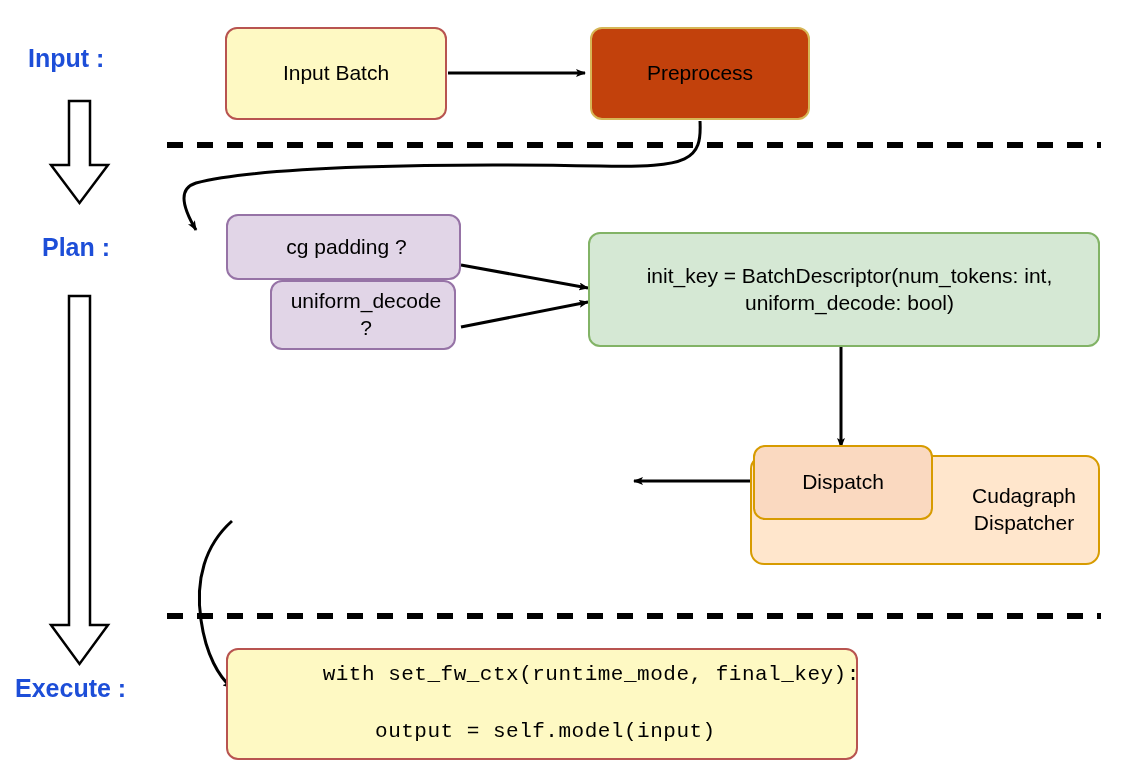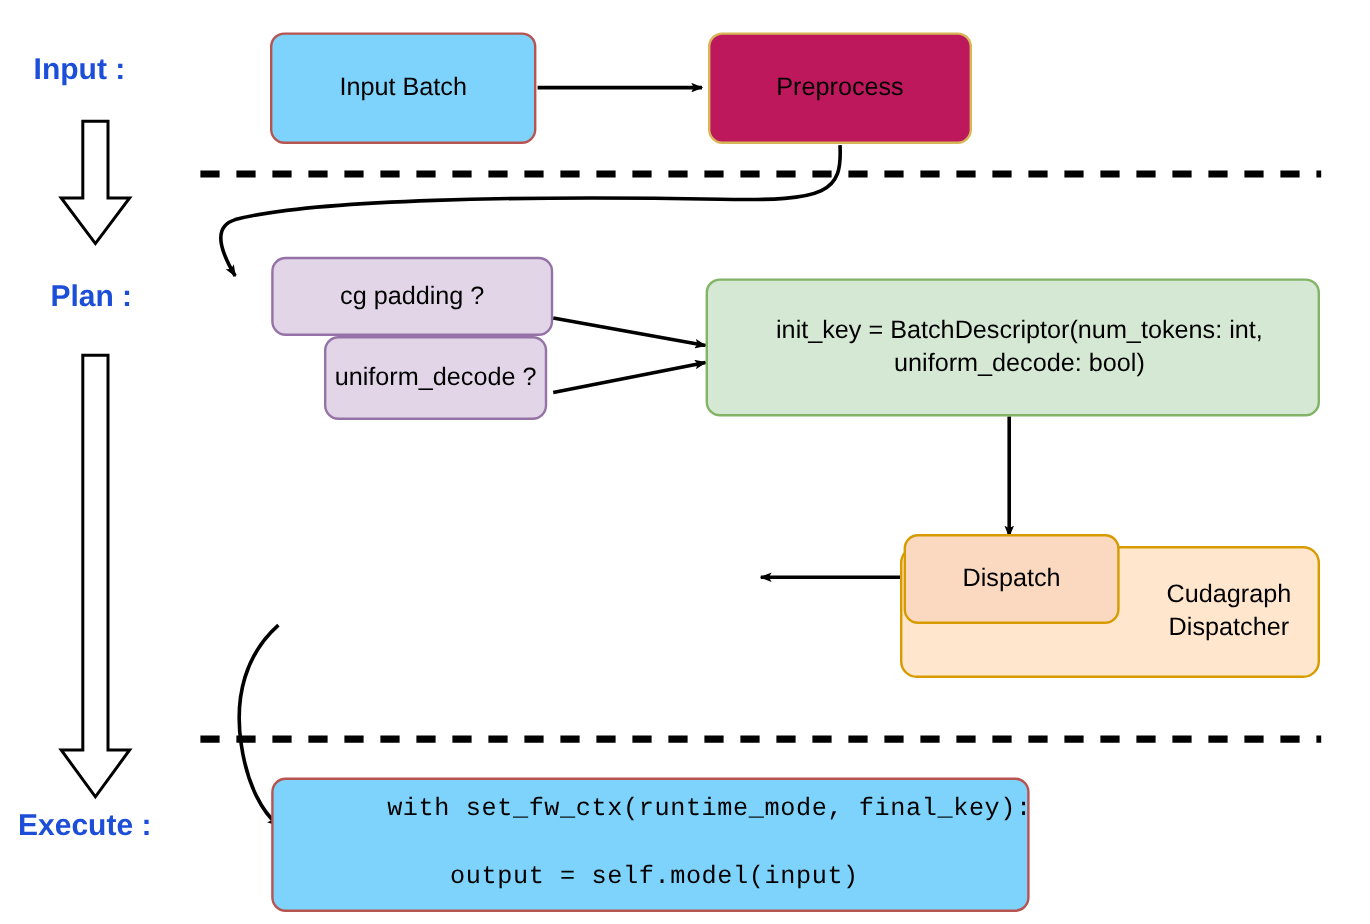--- a/index.html
+++ b/index.html
@@ -44,30 +44,31 @@
     font-family: "Liberation Sans", sans-serif;
     font-size: 21px;
     color: #000000;
     line-height: 1.28;
     padding: 2px 6px;
   }
   .node .lines {
     width: 100%;
   }
   .node-pink {
-    background: #7dd3fc;
+    background: #fef9c3;
     border-color: #b85450;
   }
   .node-yellow {
-    background: #be185d;
+    background: #c2410c;
     border-color: #d6b656;
   }
   .node-purple {
     background: #e1d5e7;
     border-color: #9673a6;
+    padding-left: 12px;
   }
   .node-green {
     background: #d5e8d4;
     border-color: #82b366;
   }
   .node-blue {
     background: #dae8fc;
     border-color: #6c8ebf;
   }
   .node-orange-outer {

